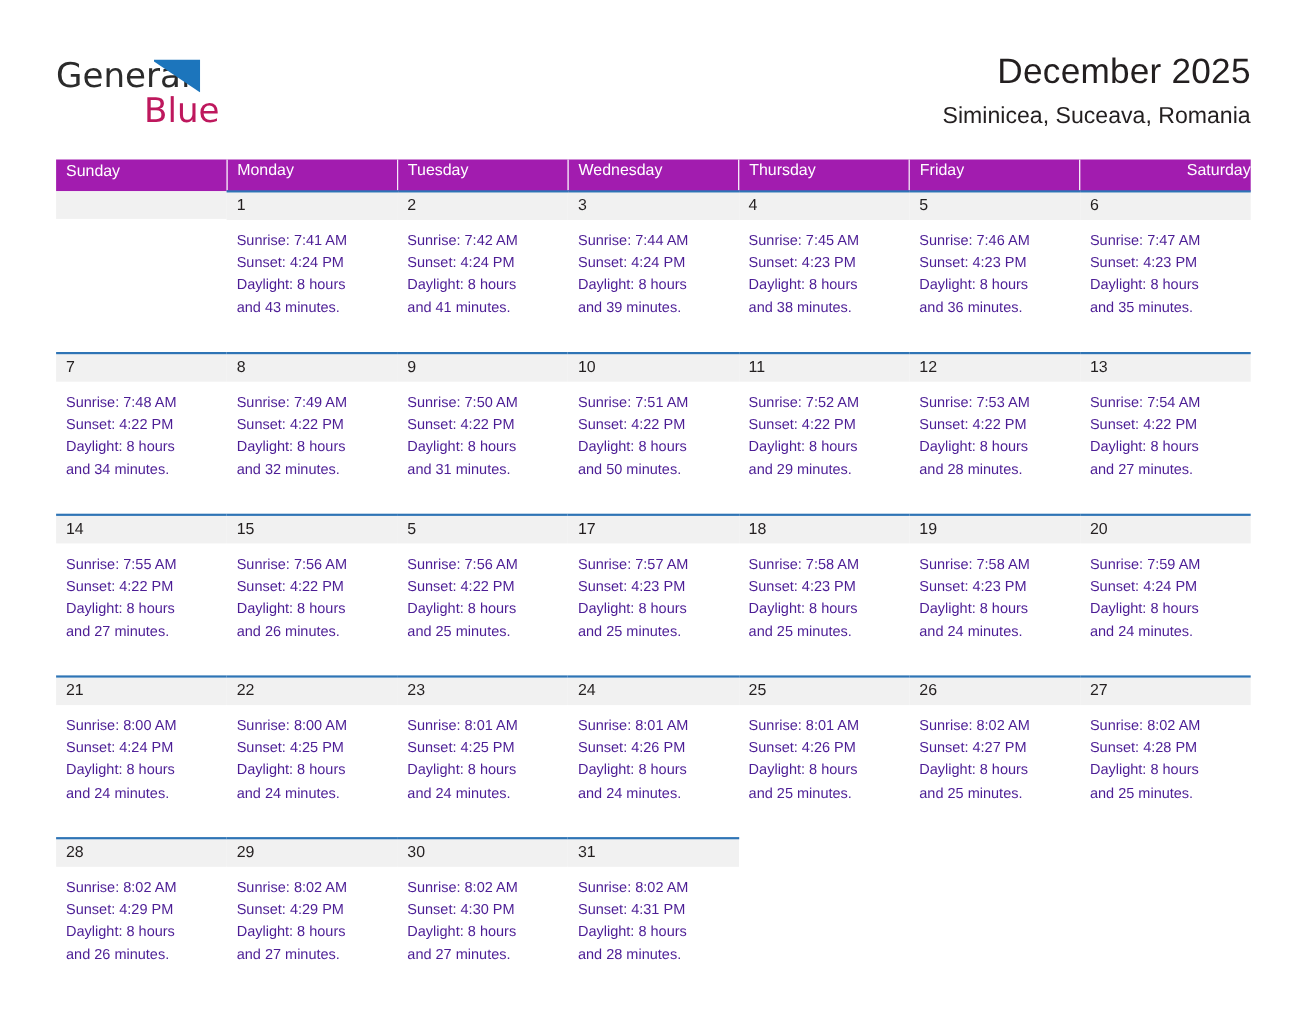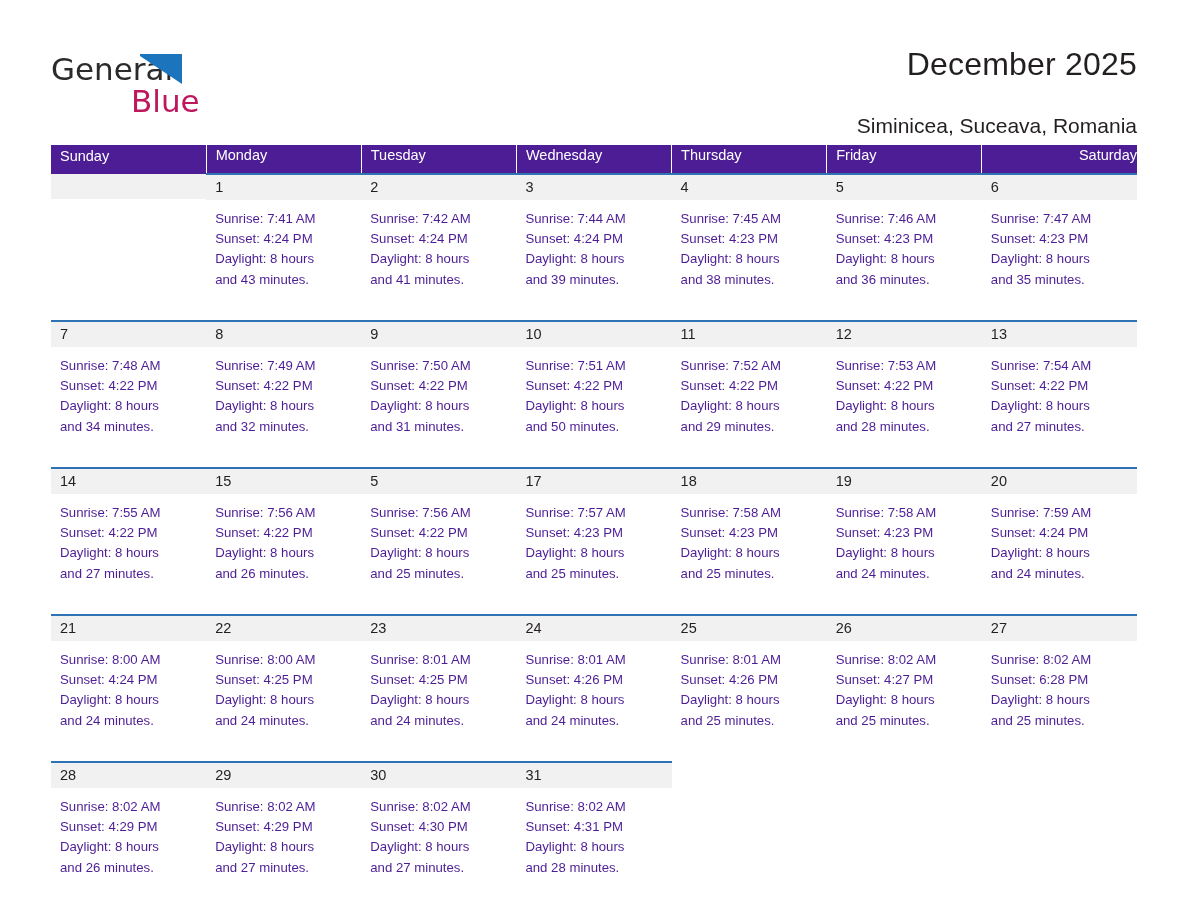--- a/index.html
+++ b/index.html
@@ -60,32 +60,32 @@
   .month-title {
     font-size: 32px;
     font-weight: 400;
     color: #231f20;
     line-height: 48px;
     letter-spacing: 0.2px;
   }
   .location {
     font-size: 21px;
     color: #231f20;
-    margin-top: 26px;
+    margin-top: 6px;
     line-height: 24px;
   }
   
   table.calendar {
     border-collapse: collapse;
     width: 1086px;
     margin-top: 19px;
     table-layout: fixed;
   }
   table.calendar th {
-    background: #4c1d95;
+    background: #a21caf;
     color: #ffffff;
     font-size: 14.5px;
     font-weight: 400;
     text-align: left;
     padding: 0 0 8px 9px;
     height: 29px;
     border-right: 1px solid #ffffff;
   }
   table.calendar th:last-child { border-right: none; text-align: right; }
 
@@ -421,21 +421,21 @@
               <div>Sunrise: 8:02 AM</div>
               <div>Sunset: 4:27 PM</div>
               <div>Daylight: 8 hours</div>
               <div>and 25 minutes.</div>
             </div>
           </td>
           <td class="day">
             <div class="daynum-bar">27</div>
             <div class="day-body">
               <div>Sunrise: 8:02 AM</div>
-              <div>Sunset: 6:28 PM</div>
+              <div>Sunset: 4:28 PM</div>
               <div>Daylight: 8 hours</div>
               <div>and 25 minutes.</div>
             </div>
           </td>
         </tr>
         <tr class="row-spacer">
           <td></td>
           <td></td>
           <td></td>
           <td></td>

